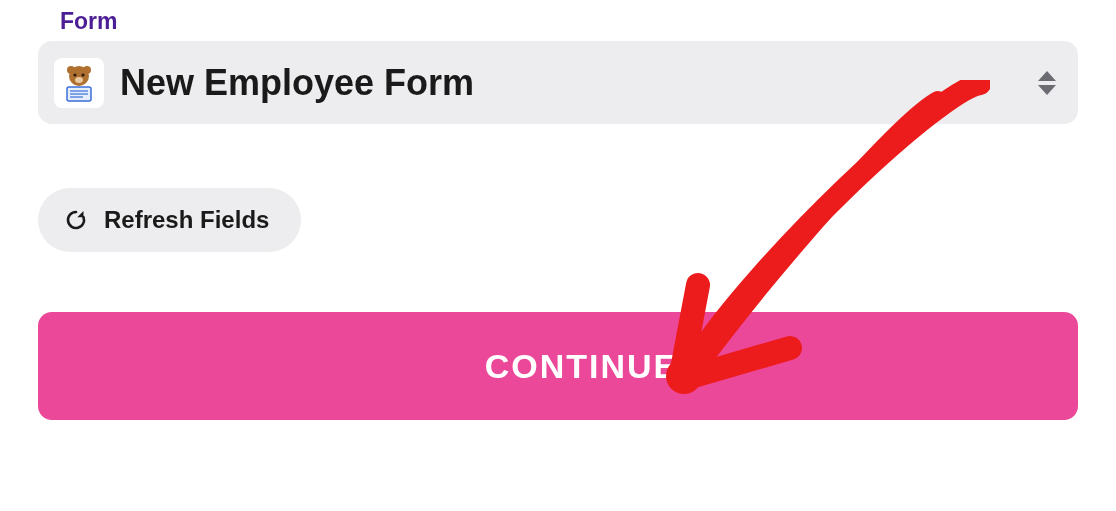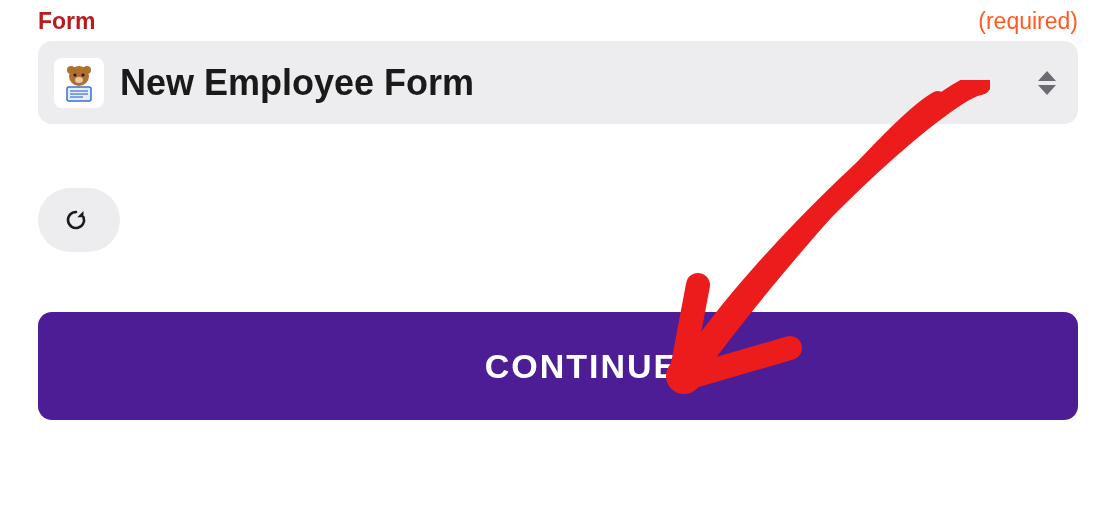--- a/index.html
+++ b/index.html
@@ -13,21 +13,22 @@
     }
     .field-header {
       display: flex;
       justify-content: space-between;
       align-items: baseline;
       margin-bottom: 6px;
     }
     .field-label {
       font-size: 23px;
       font-weight: 600;
-      color: #b91c1c;
+      color: #4c1d95;
+      margin-left: 22px;
     }
     .required-tag {
       font-size: 23px;
       color: #ff5a1f;
     }
     .select-box {
       background: #ededef;
       border-radius: 14px;
       height: 83px;
       display: flex;
@@ -83,21 +84,21 @@
       cursor: pointer;
     }
     .refresh-label {
       font-size: 24px;
       font-weight: 700;
       color: #1a1a1a;
     }
     .continue-btn {
       margin-top: 60px;
       width: 100%;
-      background: #4c1d95;
+      background: #ec4899;
       border: none;
       border-radius: 14px;
       height: 108px;
       display: flex;
       align-items: center;
       justify-content: center;
       cursor: pointer;
       padding-left: 47px;
     }
     .continue-label {
@@ -113,21 +114,20 @@
       pointer-events: none;
     }
   </style>
 </head>
 <body>
 
 
 
 <div class="field-header">
   <span class="field-label">Form</span>
-  <span class="required-tag">(required)</span>
 </div>
 
 <div class="select-box">
   <div class="select-icon-wrap">
     <svg viewBox="0 0 40 40" width="40" height="40">
       <circle cx="20" cy="13" r="10" fill="#b07030"></circle>
       <circle cx="12" cy="7" r="4" fill="#b07030"></circle>
       <circle cx="28" cy="7" r="4" fill="#b07030"></circle>
       <circle cx="16" cy="12" r="1.6" fill="#2a1a10"></circle>
       <circle cx="24" cy="12" r="1.6" fill="#2a1a10"></circle>
@@ -143,20 +143,21 @@
     <div class="chev-up"></div>
     <div class="chev-down"></div>
   </div>
 </div>
 
 <button class="refresh-btn">
   <svg viewBox="0 0 24 24" width="24" height="24">
     <path d="M12 4 a8 8 0 1 0 7.5 5.2" fill="none" stroke="#1a1a1a" stroke-width="2.6" stroke-linecap="round"></path>
     <path d="M19.5 3 L19.5 9.2 L13.3 9.2 Z" fill="#1a1a1a"></path>
   </svg>
+  <span class="refresh-label">Refresh Fields</span>
 </button>
 
 <button class="continue-btn">
   <span class="continue-label">CONTINUE</span>
 </button>
 
 <svg class="annotation-arrow" width="350" height="330" viewBox="0 0 350 330">
   <path d="M340 4 C 300 10, 120 180, 55 280" stroke="#ec1c1c" stroke-width="22" fill="none" stroke-linecap="round"></path>
   <path d="M298 20 C 260 40, 130 190, 60 284" stroke="#ec1c1c" stroke-width="18" fill="none" stroke-linecap="round"></path>
   <path d="M40 300 L58 205" stroke="#ec1c1c" stroke-width="24" fill="none" stroke-linecap="round"></path>

